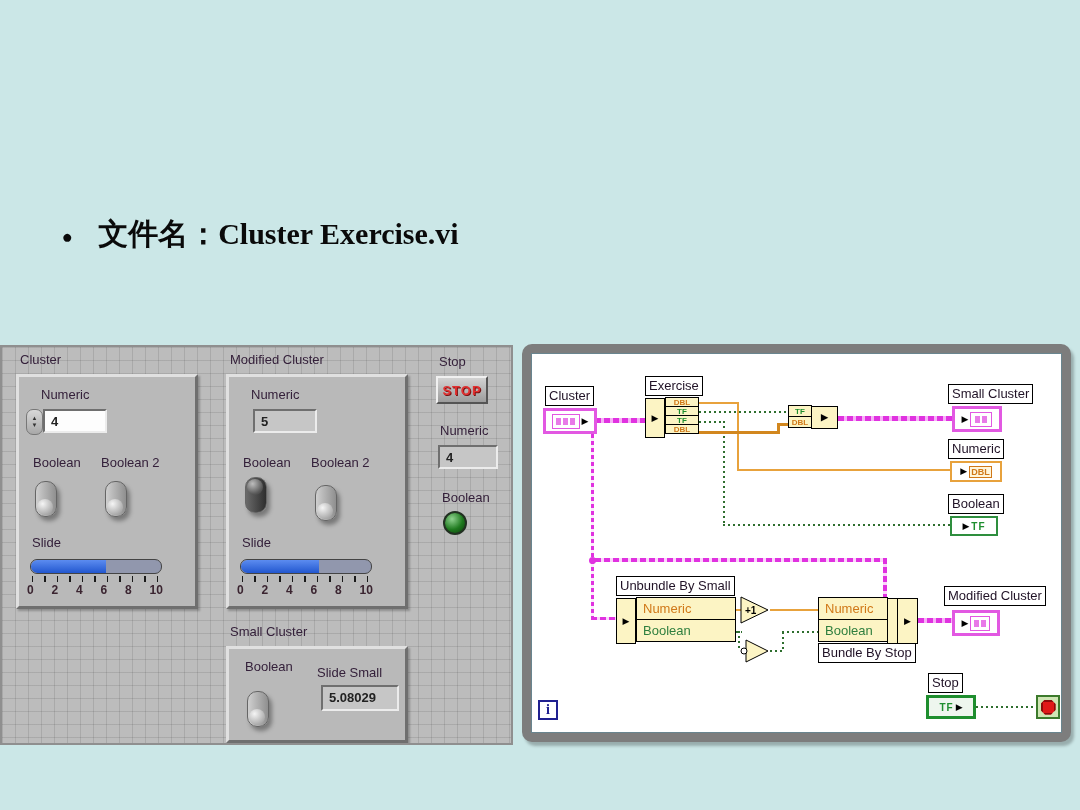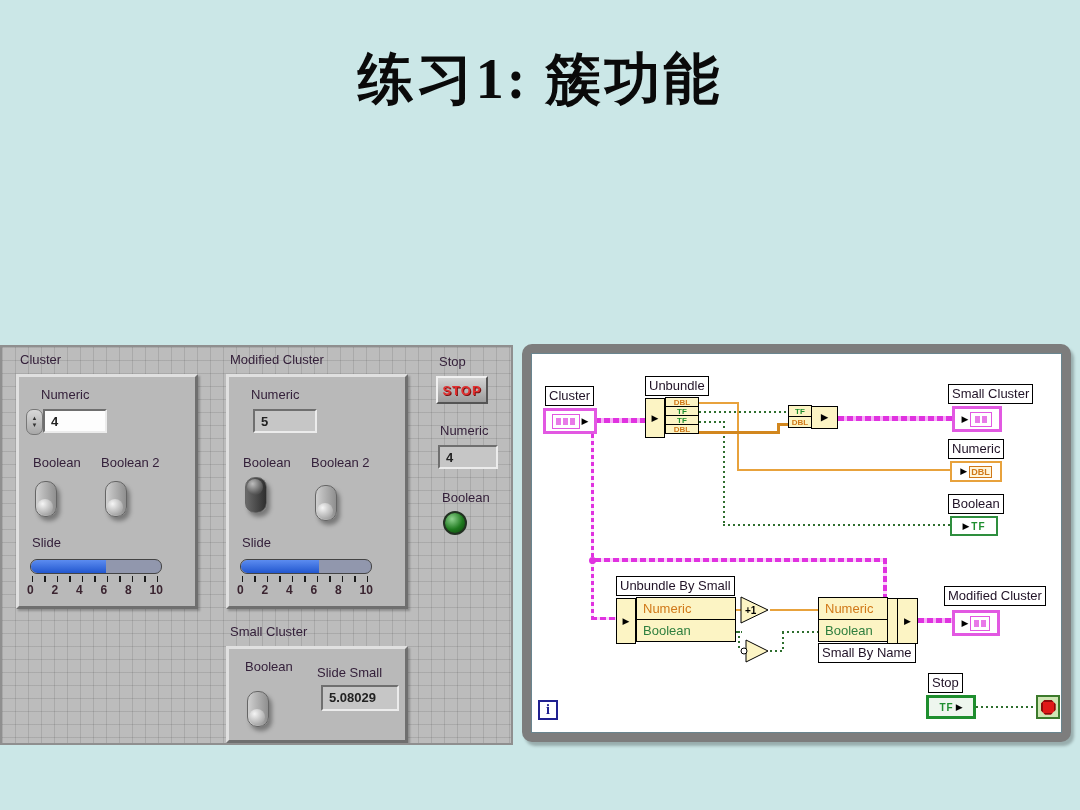--- a/index.html
+++ b/index.html
@@ -93,23 +93,23 @@
   .stop-sign{position:absolute;width:24px;height:24px;background:#cfe6b4;border:2px solid #3c7a2c;
     box-sizing:border-box;display:flex;align-items:center;justify-content:center;}
   .octa{width:15px;height:15px;background:#e01818;box-shadow:inset 0 0 0 2px #8a0c0c;
     clip-path:polygon(30% 0,70% 0,100% 30%,100% 70%,70% 100%,30% 100%,0 70%,0 30%);}
 </style>
 </head>
 <body>
 
 <div class="slide">
 
-  <div class="title">练习1:  簇功能</div>
 
   <div class="bullets">
+    <div class="b2"><span class="dot">●</span><span>文件名：Cluster Exercise.vi</span></div>
   </div>
 
   <div class="fp-window">
 
     <div class="fp-lbl" style="left:18px;top:5px;">Cluster</div>
     <div class="fp-group" style="left:14px;top:27px;width:182px;height:235px;">
       <div class="fp-lbl" style="left:22px;top:10px;">Numeric</div>
       <div class="spinner" style="left:7px;top:32px;">
         <span>▲</span>
         <span>▼</span>
@@ -224,21 +224,21 @@
       <div class="bdlbl" style="left:13px;top:32px;">Cluster</div>
       <div class="term pink" style="left:11px;top:54px;width:54px;height:26px;">
         <div class="cluglyph">
             <i></i>
             <i></i>
             <i></i>
           </div>
         <span class="arr">▶</span>
       </div>
 
-      <div class="bdlbl" style="left:113px;top:22px;">Unbundle</div>
+      <div class="bdlbl" style="left:113px;top:22px;">Exercise</div>
       <div class="ycol" style="left:113px;top:44px;width:20px;height:40px;">
           <span class="arr">▶</span>
         </div>
       <div style="position:absolute;left:133px;top:44px;">
         <div class="cell dbl">DBL</div>
         <div class="cell tf">TF</div>
         <div class="cell tf">TF</div>
         <div class="cell dbl">DBL</div>
       </div>
 
@@ -291,21 +291,21 @@
       </svg>
 
       <div style="position:absolute;left:286px;top:244px;">
         <div class="nrow orange" style="width:70px;">Numeric</div>
         <div class="nrow green" style="width:70px;">Boolean</div>
       </div>
       <div class="ycol" style="left:355px;top:244px;width:11px;height:46px;"></div>
       <div class="ycol" style="left:365px;top:244px;width:21px;height:46px;">
           <span class="arr">▶</span>
         </div>
-      <div class="bdlbl" style="left:286px;top:289px;">Small By Name</div>
+      <div class="bdlbl" style="left:286px;top:289px;">Bundle By Stop</div>
 
       <div class="bdlbl" style="left:412px;top:232px;">Modified Cluster</div>
       <div class="term pink" style="left:420px;top:256px;width:48px;height:26px;">
         <span class="arr">▶</span>
         <div class="cluglyph" style="width:18px;">
             <i></i>
             <i></i>
           </div>
       </div>
 

